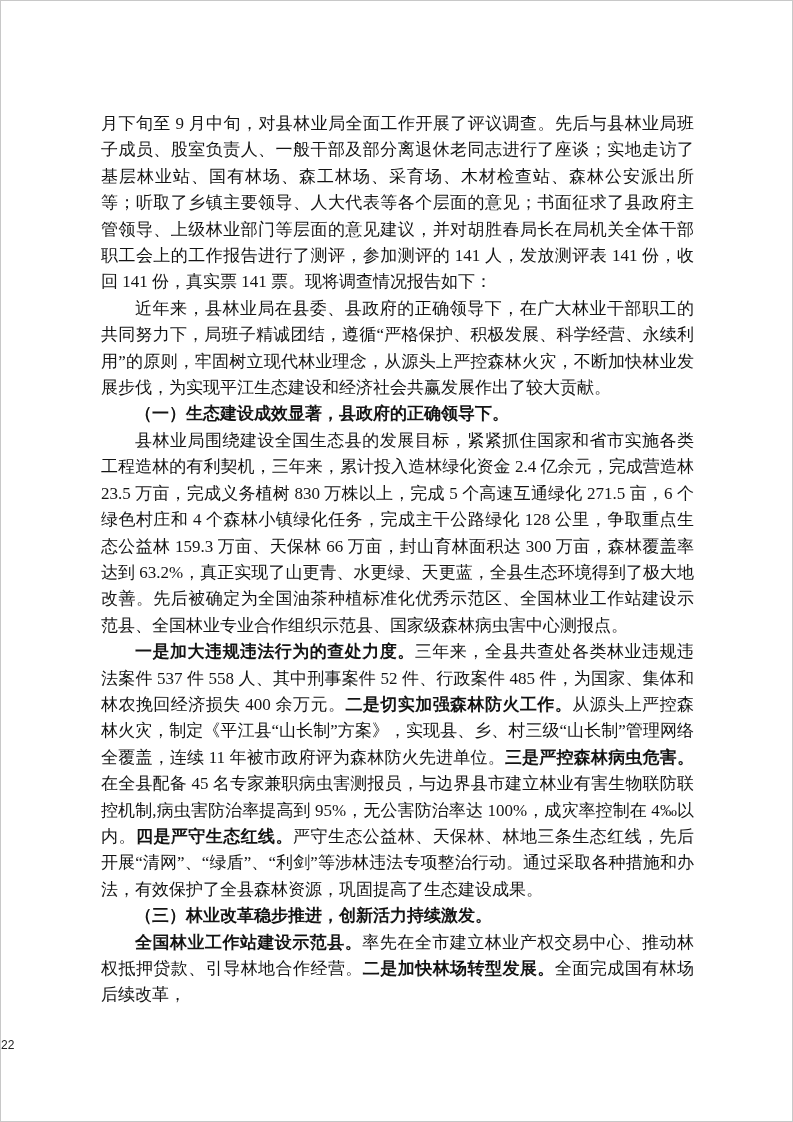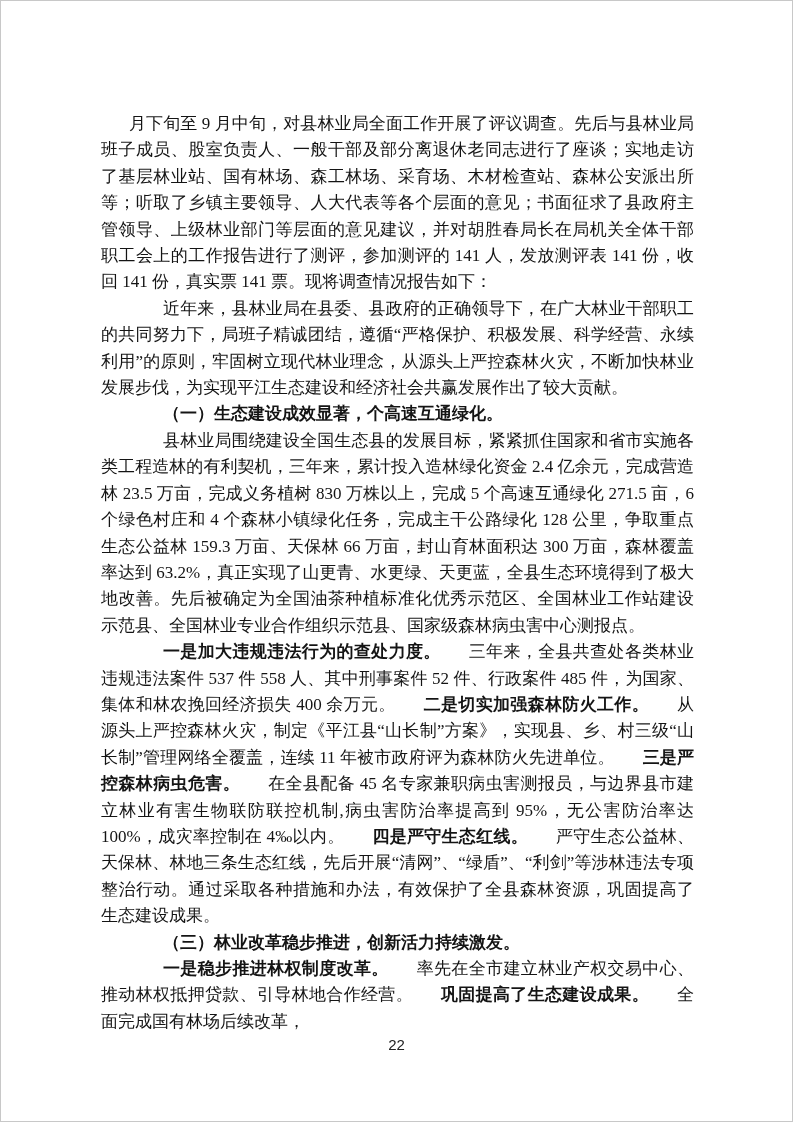--- a/index.html
+++ b/index.html
@@ -33,45 +33,44 @@
   }
   .para.indent {
     text-indent: 2em;
   }
   .para.heading {
     font-family: "Liberation Sans", "DejaVu Sans", sans-serif;
     font-weight: 700;
   }
   .run {
     font-weight: 400;
-    margin-left: 28px;
   }
   .run.bold {
     font-family: "Liberation Sans", "DejaVu Sans", sans-serif;
     font-weight: 700;
   }
   .footer {
     position: absolute;
     top: 1036px;
     left: 0;
     width: 100%;
-    text-align: center;
+    text-align: left;
     color: #222222;
     font-family: "Liberation Sans", "DejaVu Sans", sans-serif;
-    font-size: 15px;
+    font-size: 12px;
     line-height: 16px;
   }
 </style>
 </head>
 <body>
 
 <div class="page">
   <div class="content" id="doc-body">
       <p class="para body"><span class="run">月下旬至 9 月中旬，对县林业局全面工作开展了评议调查。先后与县林业局班子成员、股室负责人、一般干部及部分离退休老同志进行了座谈；实地走访了基层林业站、国有林场、森工林场、采育场、木材检查站、森林公安派出所等；听取了乡镇主要领导、人大代表等各个层面的意见；书面征求了县政府主管领导、上级林业部门等层面的意见建议，并对胡胜春局长在局机关全体干部职工会上的工作报告进行了测评，参加测评的 141 人，发放测评表 141 份，收回 141 份，真实票 141 票。现将调查情况报告如下：</span></p>
       <p class="para body indent"><span class="run">近年来，县林业局在县委、县政府的正确领导下，在广大林业干部职工的共同努力下，局班子精诚团结，遵循“严格保护、积极发展、科学经营、永续利用”的原则，牢固树立现代林业理念，从源头上严控森林火灾，不断加快林业发展步伐，为实现平江生态建设和经济社会共赢发展作出了较大贡献。</span></p>
-      <p class="para heading indent"><span class="run bold">（一）生态建设成效显著，个高速互通绿化。</span></p>
+      <p class="para heading indent"><span class="run bold">（一）生态建设成效显著，县政府的正确领导下。</span></p>
       <p class="para body indent"><span class="run">县林业局围绕建设全国生态县的发展目标，紧紧抓住国家和省市实施各类工程造林的有利契机，三年来，累计投入造林绿化资金 2.4 亿余元，完成营造林 23.5 万亩，完成义务植树 830 万株以上，完成 5 个高速互通绿化 271.5 亩，6 个绿色村庄和 4 个森林小镇绿化任务，完成主干公路绿化 128 公里，争取重点生态公益林 159.3 万亩、天保林 66 万亩，封山育林面积达 300 万亩，森林覆盖率达到 63.2%，真正实现了山更青、水更绿、天更蓝，全县生态环境得到了极大地改善。先后被确定为全国油茶种植标准化优秀示范区、全国林业工作站建设示范县、全国林业专业合作组织示范县、国家级森林病虫害中心测报点。</span></p>
       <p class="para body indent"><span class="run bold">一是加大违规违法行为的查处力度。</span><span class="run">三年来，全县共查处各类林业违规违法案件 537 件 558 人、其中刑事案件 52 件、行政案件 485 件，为国家、集体和林农挽回经济损失 400 余万元。</span><span class="run bold">二是切实加强森林防火工作。</span><span class="run">从源头上严控森林火灾，制定《平江县“山长制”方案》，实现县、乡、村三级“山长制”管理网络全覆盖，连续 11 年被市政府评为森林防火先进单位。</span><span class="run bold">三是严控森林病虫危害。</span><span class="run">在全县配备 45 名专家兼职病虫害测报员，与边界县市建立林业有害生物联防联控机制,病虫害防治率提高到 95%，无公害防治率达 100%，成灾率控制在 4‰以内。</span><span class="run bold">四是严守生态红线。</span><span class="run">严守生态公益林、天保林、林地三条生态红线，先后开展“清网”、“绿盾”、“利剑”等涉林违法专项整治行动。通过采取各种措施和办法，有效保护了全县森林资源，巩固提高了生态建设成果。</span></p>
       <p class="para heading indent"><span class="run bold">（三）林业改革稳步推进，创新活力持续激发。</span></p>
-      <p class="para body indent"><span class="run bold">一是稳步推进林权制度改革。</span><span class="run">率先在全市建立林业产权交易中心、推动林权抵押贷款、引导林地合作经营。</span><span class="run bold">巩固提高了生态建设成果。</span><span class="run">全面完成国有林场后续改革，</span></p>
+      <p class="para body indent"><span class="run bold">全国林业工作站建设示范县。</span><span class="run">率先在全市建立林业产权交易中心、推动林权抵押贷款、引导林地合作经营。</span><span class="run bold">二是加快林场转型发展。</span><span class="run">全面完成国有林场后续改革，</span></p>
     </div>
   <div class="footer">22</div>
 </div>
 
 </body></html>

